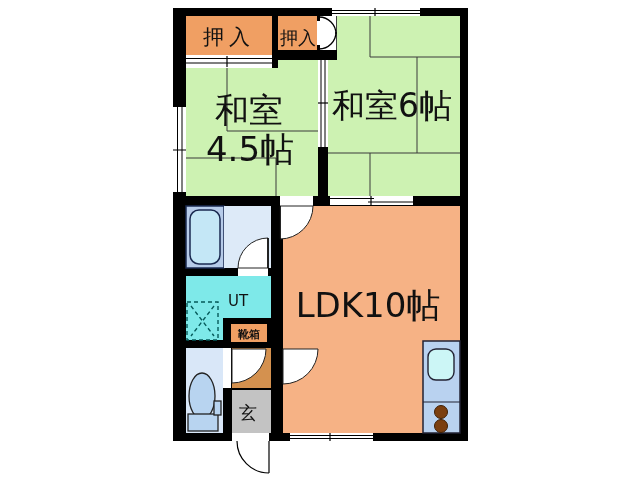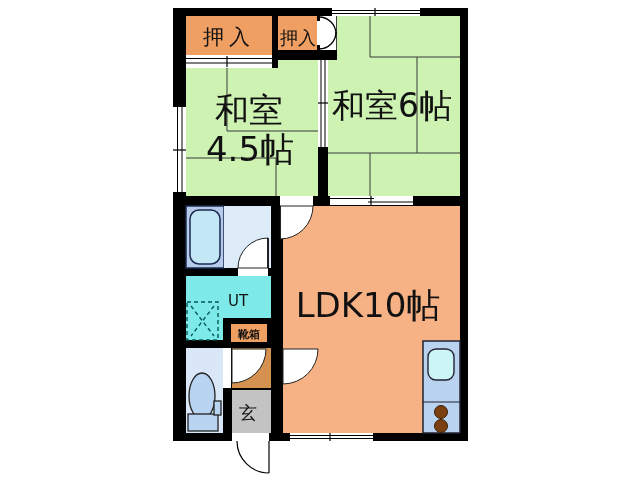--- a/index.html
+++ b/index.html
@@ -1,16 +1,16 @@
 <!DOCTYPE html>
 <html><head>
 <meta charset="utf-8">
 <style>
   html,body{margin:0;padding:0;background:#ffffff;}
-  .stage{position:relative;width:640px;height:480px;background:#fff;overflow:hidden;}
+  .stage{position:relative;width:640px;height:480px;background:#fff;overflow:hidden;border-radius:32px;}
   svg{display:block;}
   text{font-family:"DejaVu Sans",sans-serif;fill:#111;}
   .room-label{font-weight:normal;}
 </style>
 </head>
 <body>
 
 <div class="stage">
 <svg width="640" height="480" viewBox="0 0 640 480">
 

